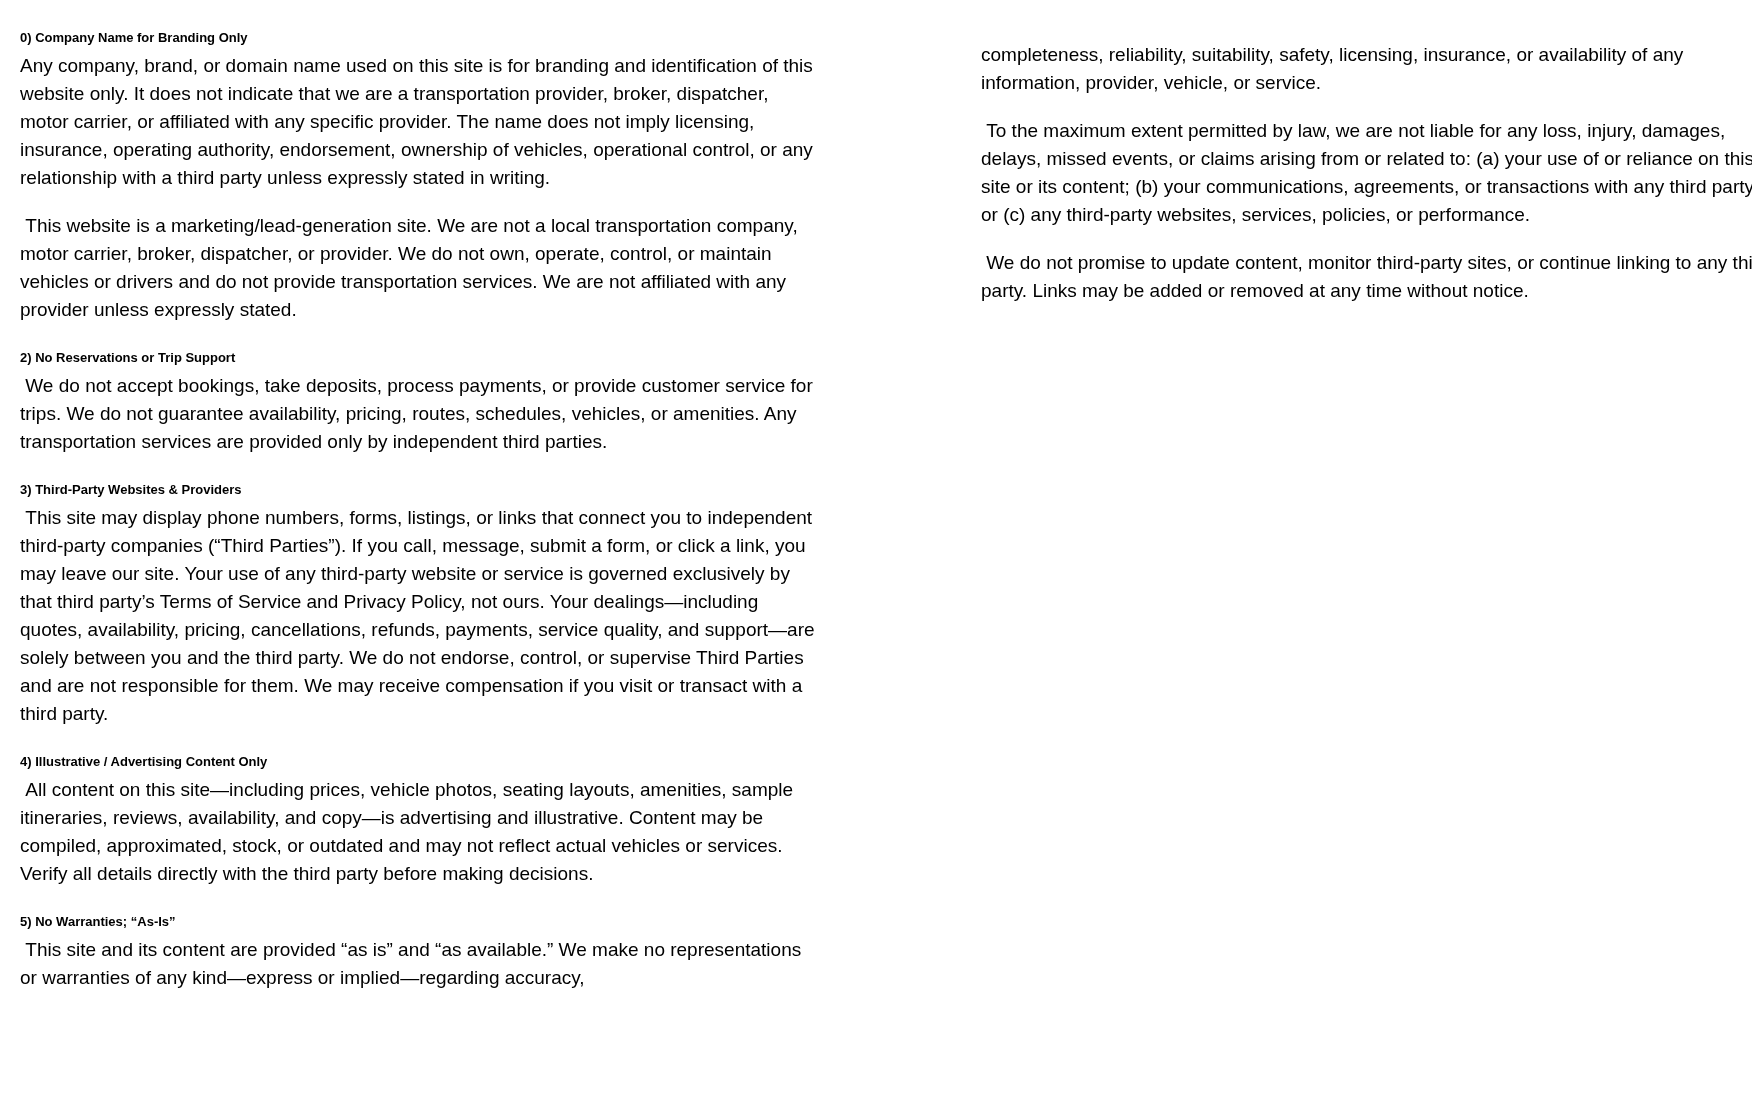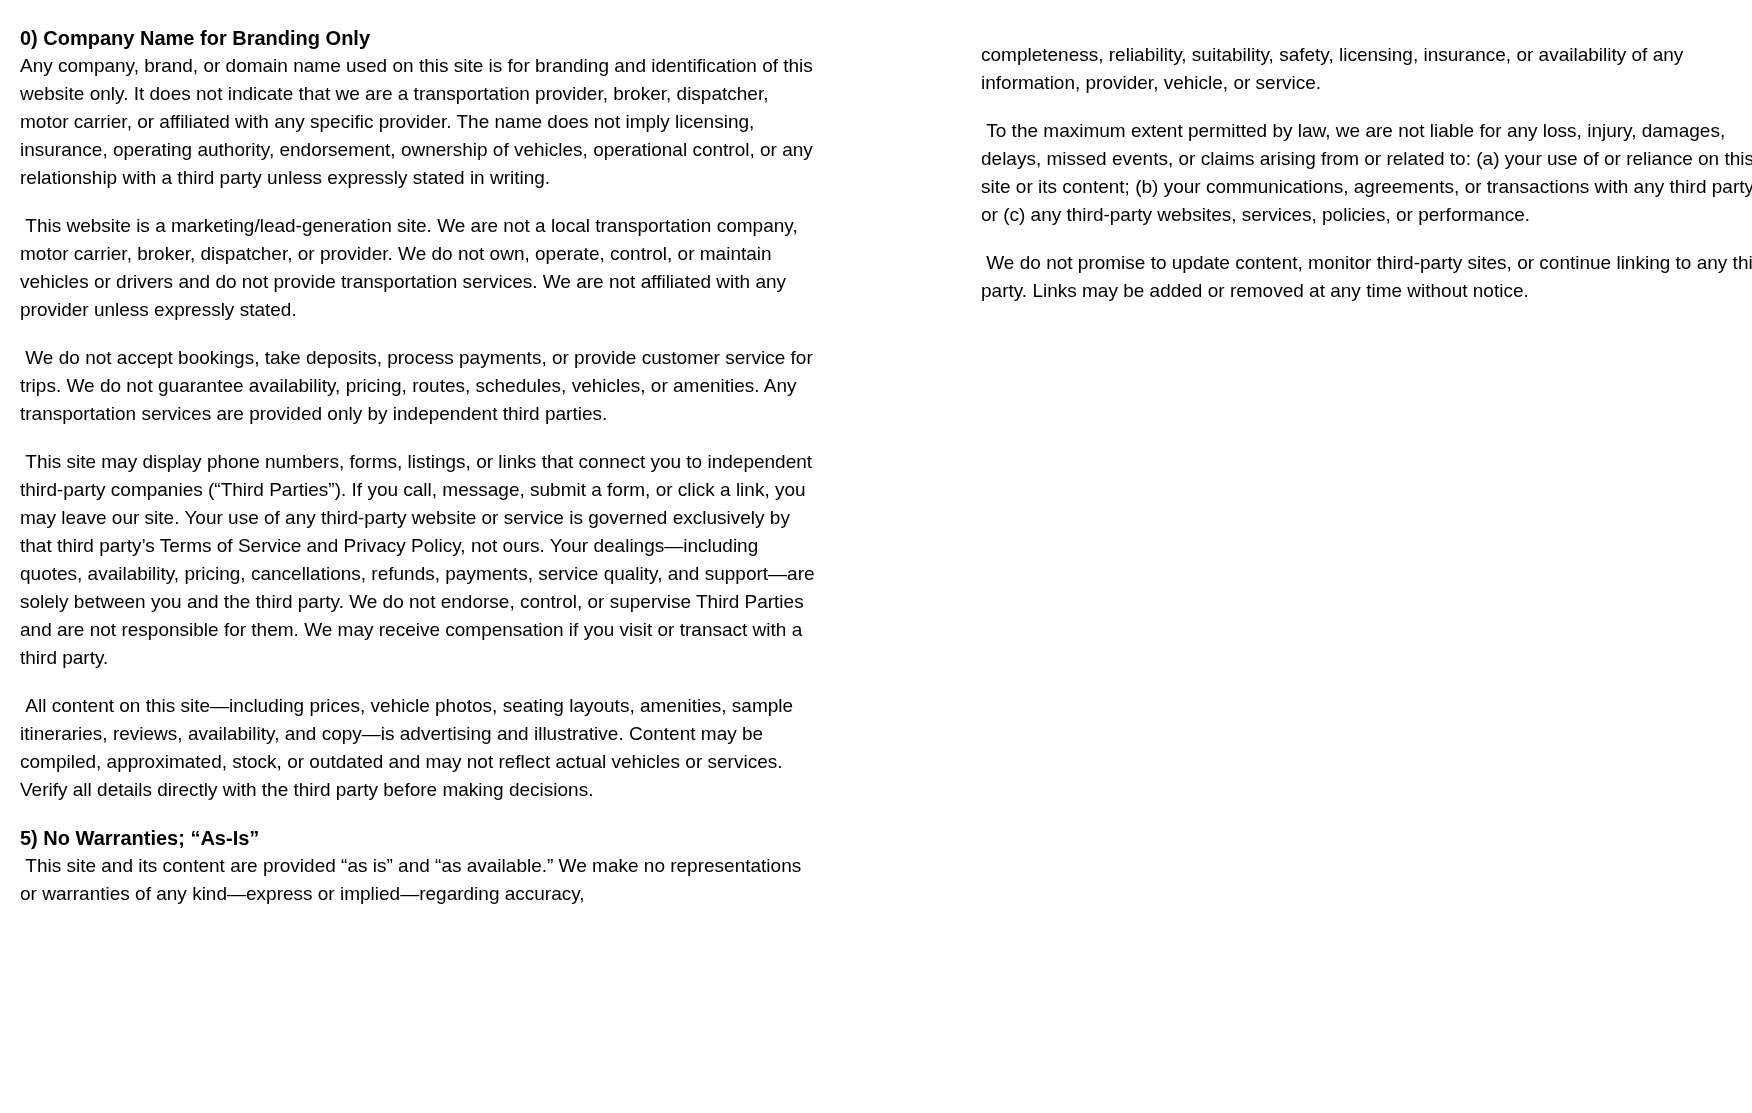--- a/index.html
+++ b/index.html
@@ -22,45 +22,48 @@
     font-size: 19px;
     line-height: 28px;
     letter-spacing: 0;
   }
   #col-left  { left: 20px;  top: 24px; }
   #col-right { left: 943px; top: 41px; margin-left: 38px; }
   .section { margin: 0 0 20px 0; }
   .section-heading {
     font-weight: 700;
     margin: 0;
-    font-size: 20px;
+    font-size: 13px;
     line-height: 28px;
   }
   .section-paragraph { margin: 0; }
   .b { font-weight: 400; }
 </style>
 </head>
 <body>
 
 <div>
   <div class="col" id="col-left">
       <div class="section">
         <div class="section-heading">0) Company Name for Branding Only</div>
         <p class="section-paragraph"><span>Any company, brand, or domain name used on this site is for branding and identification of this website only. It does not indicate that we are a transportation provider, broker, dispatcher, motor carrier, or affiliated with any specific provider. The name does not imply licensing, insurance, operating authority, endorsement, ownership of vehicles, operational control, or any relationship with a third party unless expressly stated in writing.</span></p>
       </div>
       <div class="section">
         <p class="section-paragraph"><span>&nbsp;This website is a </span><span class="b">marketing/lead-generation</span><span> site. We are </span><span class="b">not</span><span> a local transportation company, motor carrier, broker, dispatcher, or provider. We </span><span class="b">do not</span><span> own, operate, control, or maintain vehicles or drivers and </span><span class="b">do not</span><span> provide transportation services. We are </span><span class="b">not affiliated</span><span> with any provider unless expressly stated.</span></p>
       </div>
       <div class="section">
+        <div class="section-heading">2) No Reservations or Trip Support</div>
         <p class="section-paragraph"><span>&nbsp;We </span><span class="b">do not</span><span> accept bookings, take deposits, process payments, or provide customer service for trips. We </span><span class="b">do not</span><span> guarantee availability, pricing, routes, schedules, vehicles, or amenities. Any transportation services are provided </span><span class="b">only</span><span> by independent third parties.</span></p>
       </div>
       <div class="section">
+        <div class="section-heading">3) Third-Party Websites &amp; Providers</div>
         <p class="section-paragraph"><span>&nbsp;This site may display phone numbers, forms, listings, or links that connect you to </span><span class="b">independent third-party</span><span> companies (“Third Parties”). If you call, message, submit a form, or click a link, you may leave our site. Your use of any third-party website or service is governed </span><span class="b">exclusively</span><span> by that third party’s </span><span class="b">Terms of Service</span><span> and </span><span class="b">Privacy Policy</span><span>, </span><span class="b">not ours</span><span>. Your dealings—including quotes, availability, pricing, cancellations, refunds, payments, service quality, and support—are </span><span class="b">solely between you and the third party</span><span>. We do </span><span class="b">not</span><span> endorse, control, or supervise Third Parties and are </span><span class="b">not responsible</span><span> for them. We may receive compensation if you visit or transact with a third party.</span></p>
       </div>
       <div class="section">
+        <div class="section-heading">4) Illustrative / Advertising Content Only</div>
         <p class="section-paragraph"><span>&nbsp;All content on this site—including prices, vehicle photos, seating layouts, amenities, sample itineraries, reviews, availability, and copy—is </span><span class="b">advertising and illustrative</span><span>. Content may be compiled, approximated, stock, or outdated and may </span><span class="b">not</span><span> reflect actual vehicles or services. Verify all details </span><span class="b">directly with the third party</span><span> before making decisions.</span></p>
       </div>
       <div class="section">
         <div class="section-heading">5) No Warranties; “As-Is”</div>
         <p class="section-paragraph"><span>&nbsp;This site and its content are provided </span><span class="b">“as is”</span><span> and </span><span class="b">“as available.”</span><span> We make </span><span class="b">no representations or warranties</span><span> of any kind—express or implied—regarding accuracy,</span></p>
       </div>
     </div>
   <div class="col" id="col-right">
       <div class="section">
         <p class="section-paragraph"><span>completeness, reliability, suitability, safety, licensing, insurance, or availability of any information, provider, vehicle, or service.</span></p>

